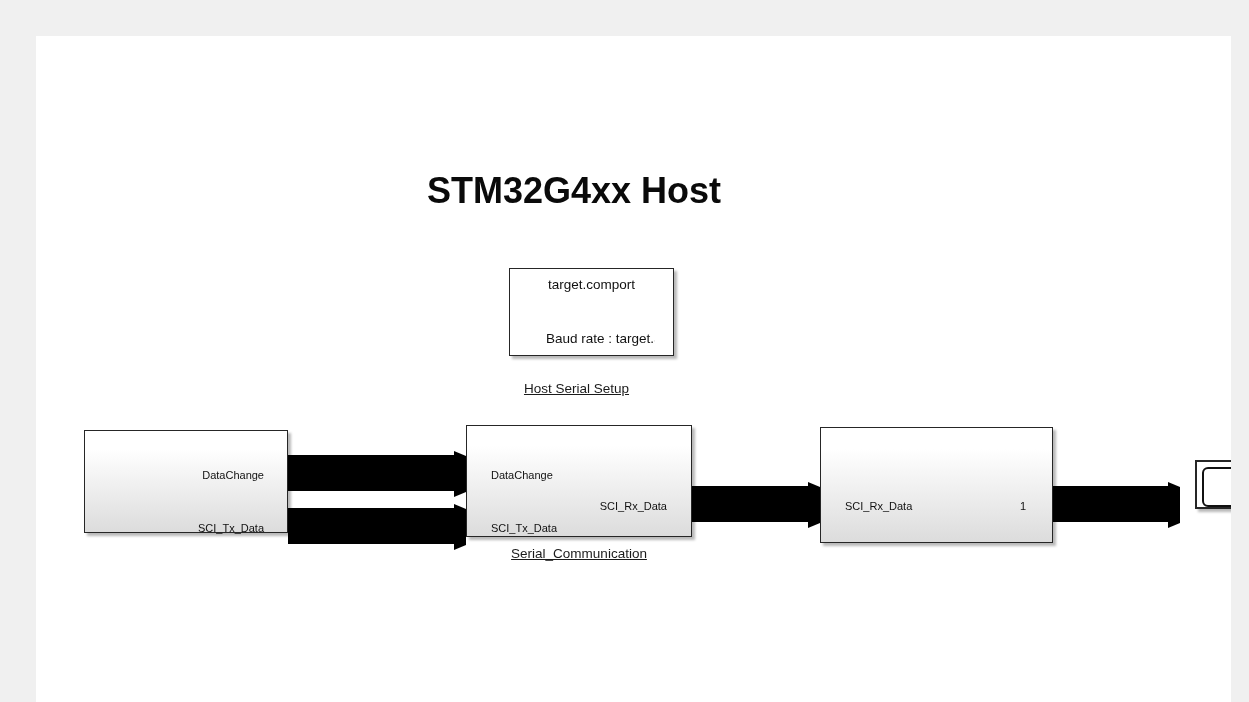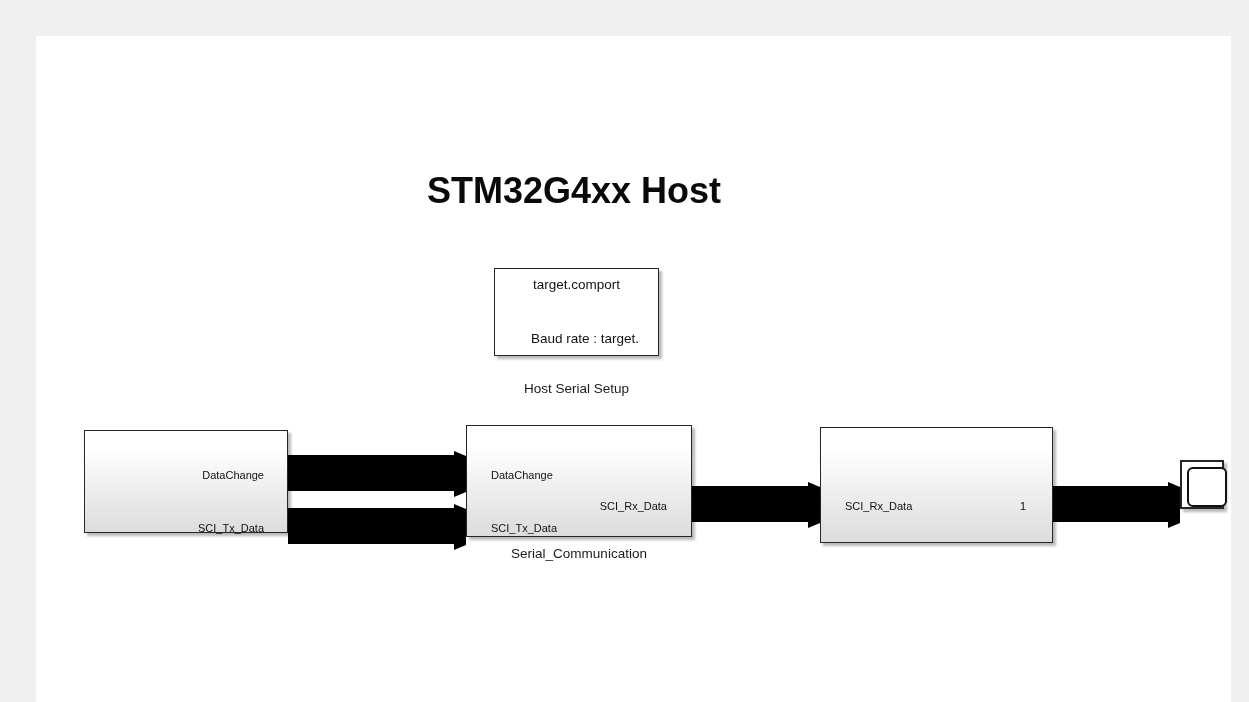--- a/index.html
+++ b/index.html
@@ -29,38 +29,39 @@
     color:#0a0a0a;
   }
   .block{
     position:absolute;
     border:1.5px solid var(--block-border);
     box-shadow:2.5px 2.5px 2.5px rgba(0,0,0,0.28);
   }
   .block.grad{
     background:linear-gradient(180deg, var(--block-fill-top) 18%, var(--block-fill-bottom) 100%);
   }
-  .block.plain{background:#ffffff;}
+  .block.plain{background:#ffffff;margin-left:15px;}
   .blocktext{
     position:absolute;
     left:0;right:0;top:50%;
     transform:translateY(-50%);
     text-align:center;
     font-size:13.5px;
     line-height:18px;
     overflow:hidden;
     white-space:nowrap;
   }
   .blocktext div{overflow:hidden;white-space:nowrap;}
   .blocklabel{
     position:absolute;
     text-align:center;
     font-size:13.5px;
     white-space:nowrap;
     color:#1a1a1a;
+    text-decoration:underline;
   }
   .pl{
     position:absolute;
     font-size:11px;
     height:16px;line-height:16px;
     white-space:nowrap;
     color:#111;
   }
   .pl.in{left:6px;}
   .pl.out{right:5px;text-align:right;}

